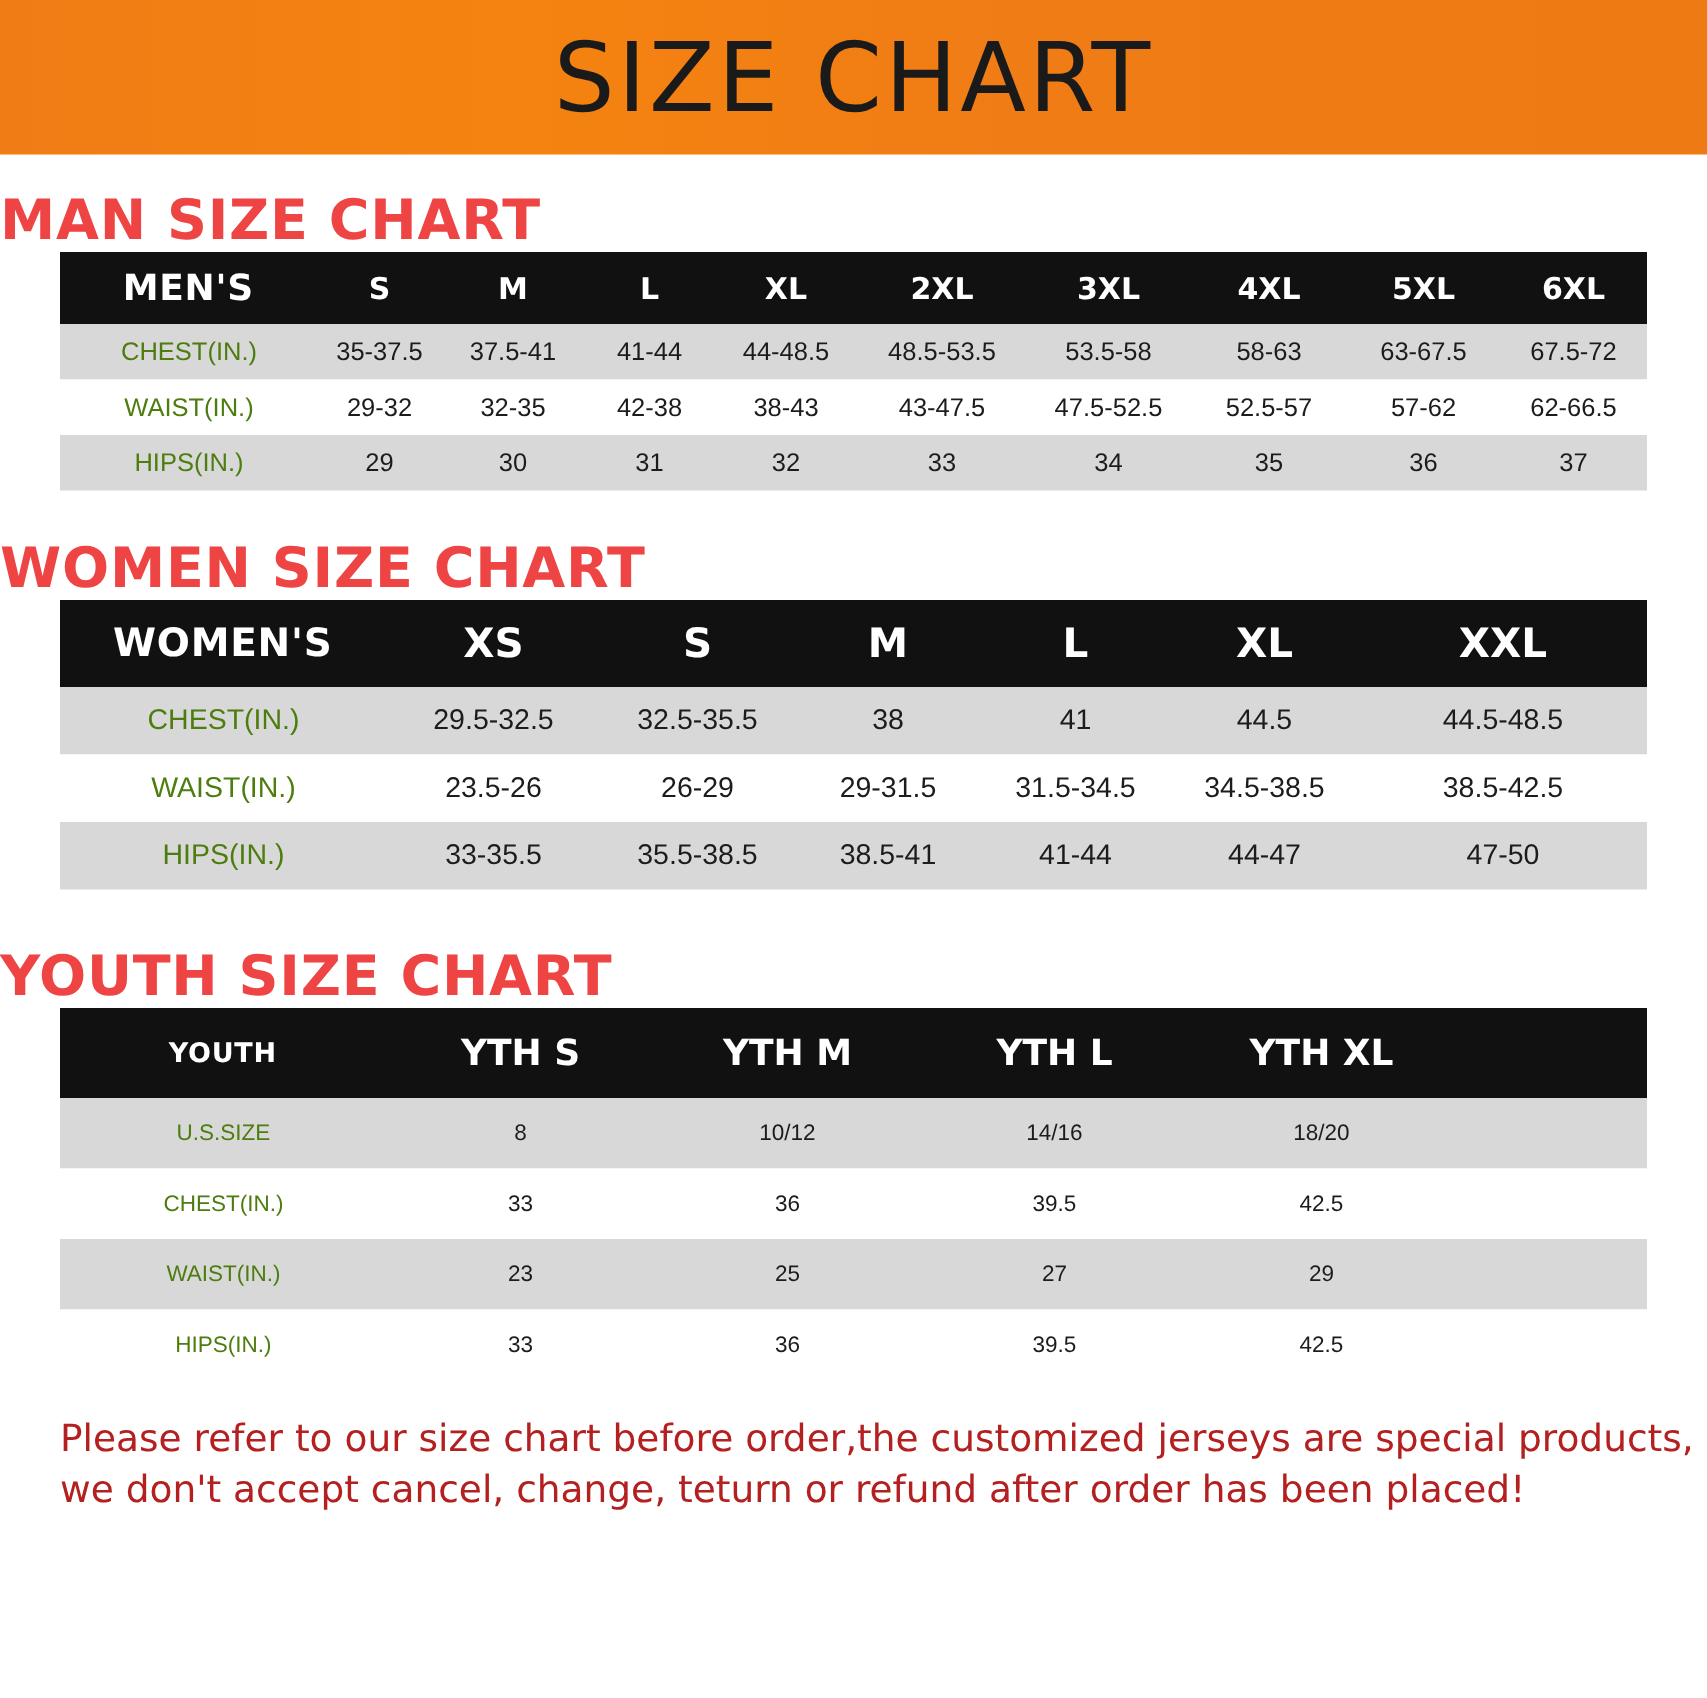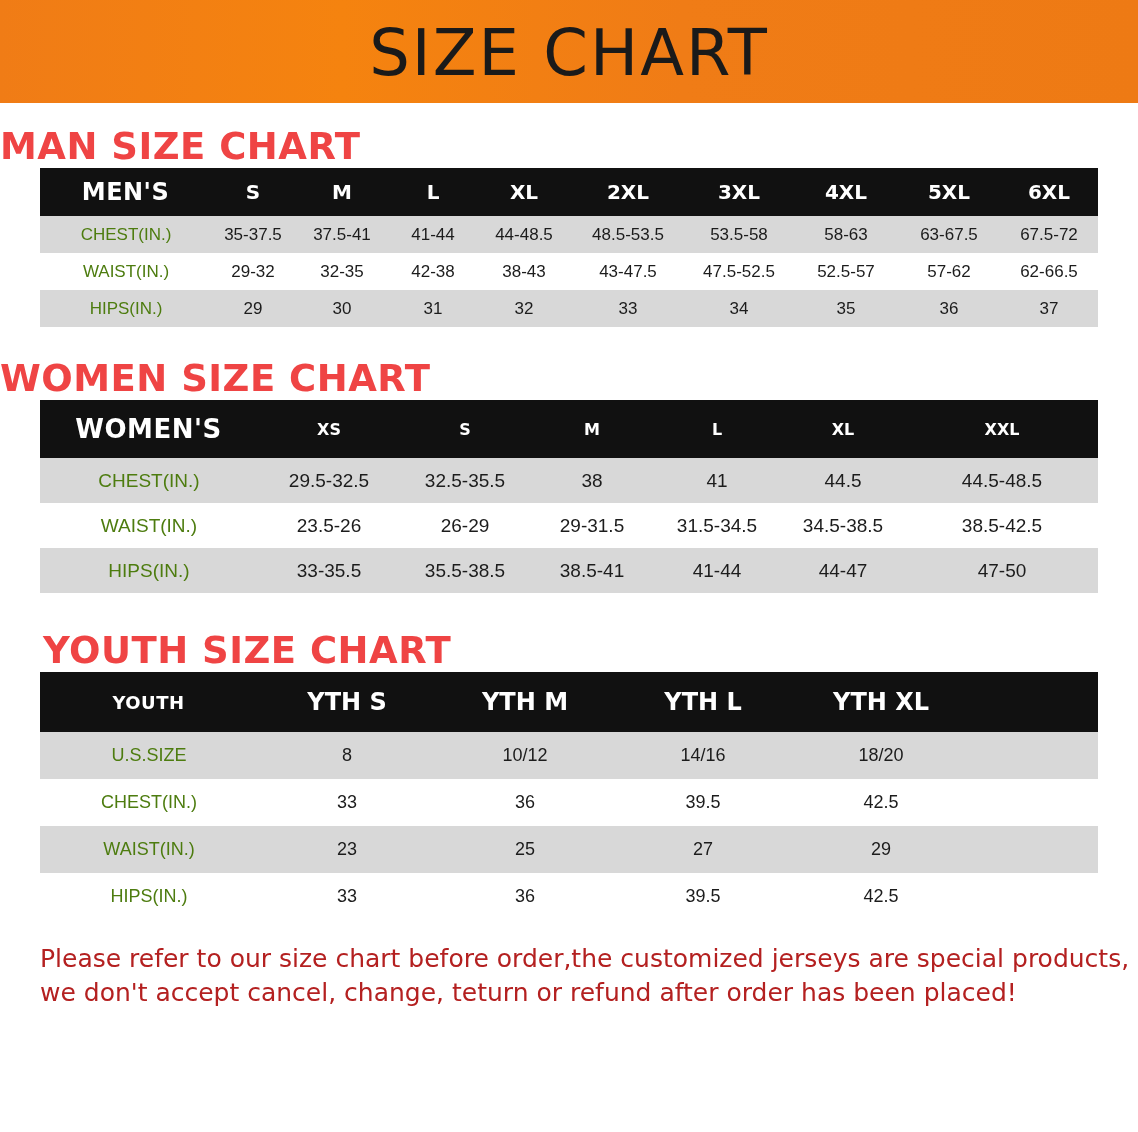--- a/index.html
+++ b/index.html
@@ -42,21 +42,21 @@
   .section-title {
     text-align: left;
     font-family: "DejaVu Sans", sans-serif;
     font-weight: bold;
     font-size: 37px;
     color: #ef4444;
     letter-spacing: 0.5px;
   }
   .t-man   { margin-top: 22px; }
   .t-women { margin-top: 30px; }
-  .t-youth { margin-top: 36px; padding-left: 43px; }
+  .t-youth { margin-top: 36px; }
 
   
   .table-wrap {
     margin: 0 40px;
   }
   table {
     width: 1058px;
     border-collapse: collapse;
     table-layout: fixed;
   }
@@ -86,28 +86,28 @@
   tbody tr.shade td { background: #d8d8d8; }
   tbody tr.plain td { background: #ffffff; }
 
   
   #men-table thead th { height: 46px; font-size: 20px; }
   #men-table thead th.row-label { font-size: 24px; }
   #men-table tbody td { height: 35px; font-size: 17px; }
   #men-table tbody td.row-label { font-size: 17px; }
 
   
-  #women-table thead th { height: 56px; font-size: 16px; }
+  #women-table thead th { height: 56px; font-size: 27px; }
   #women-table thead th.row-label { font-size: 26px; }
   #women-table tbody td { height: 43px; font-size: 19px; }
 
   
   #youth-table thead th { height: 58px; font-size: 24px; }
   #youth-table thead th.row-label { font-size: 18px; }
-  #youth-table tbody td { height: 45px; font-size: 18px; }
+  #youth-table tbody td { height: 45px; font-size: 15px; }
 
   
   .note {
     margin: 22px 40px 0 40px;
     color: #b42020;
     font-family: "DejaVu Sans", sans-serif;
     font-size: 25px;
     line-height: 1.35;
     text-align: left;
   }

